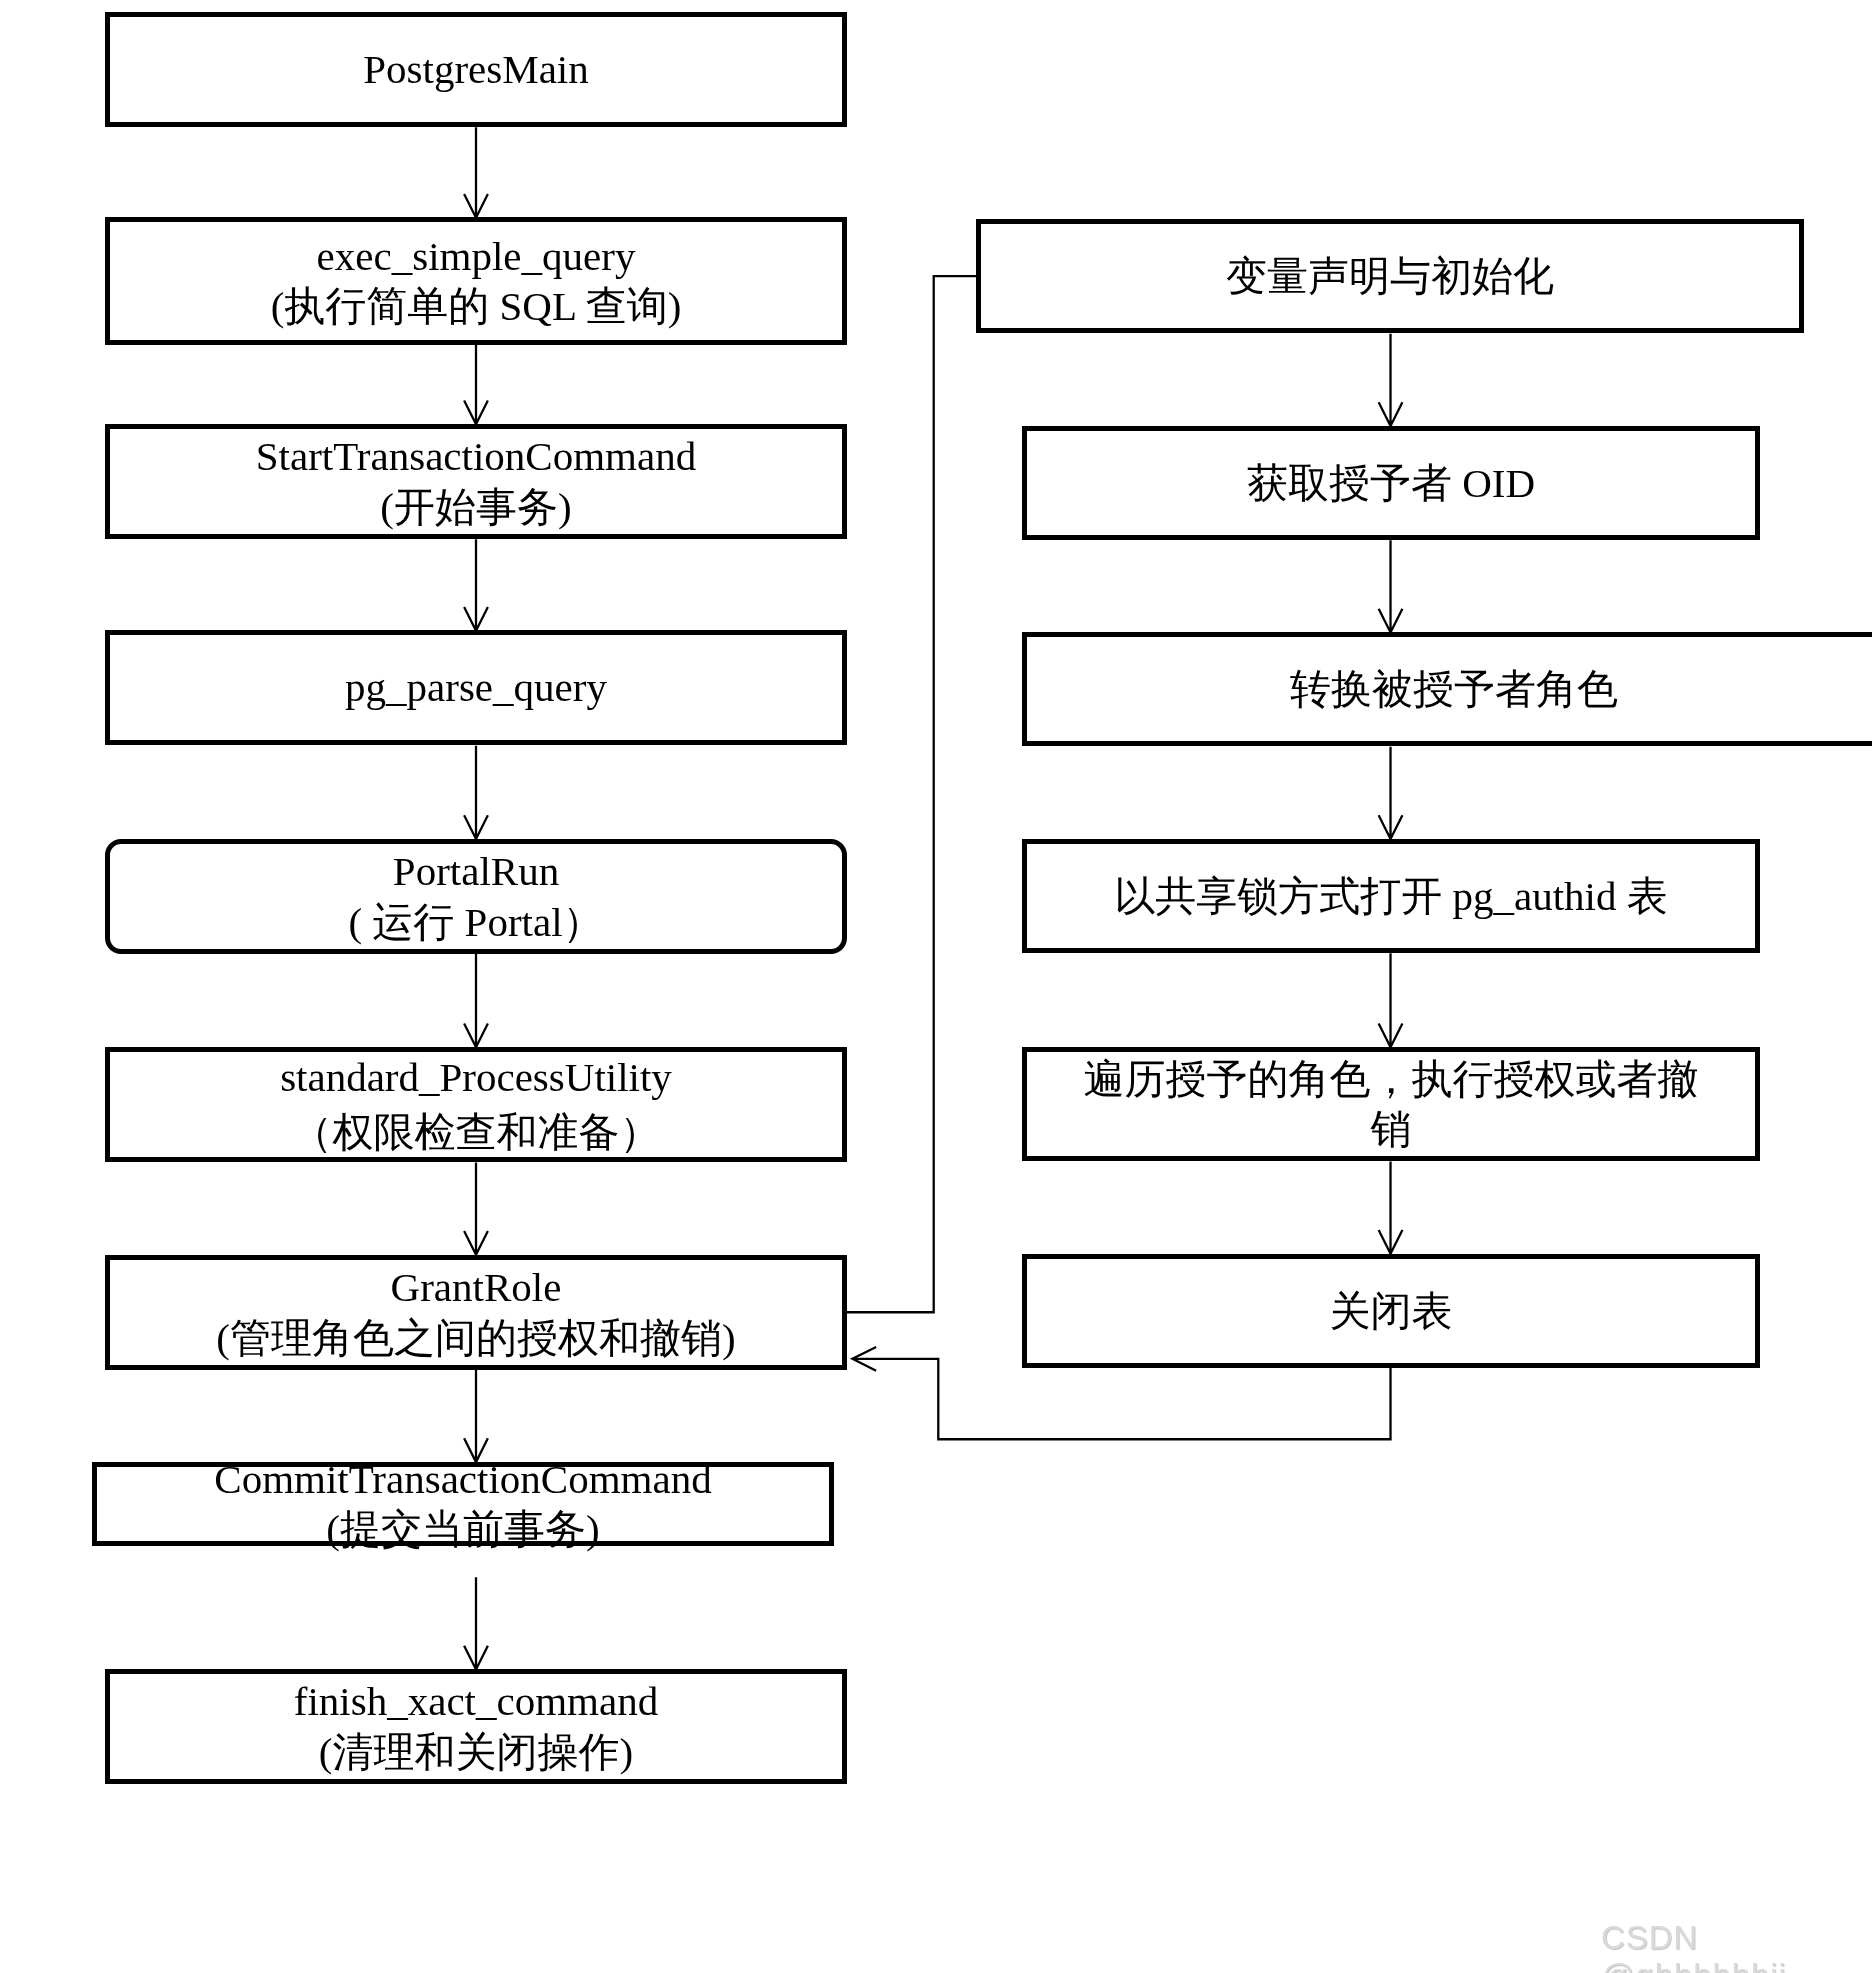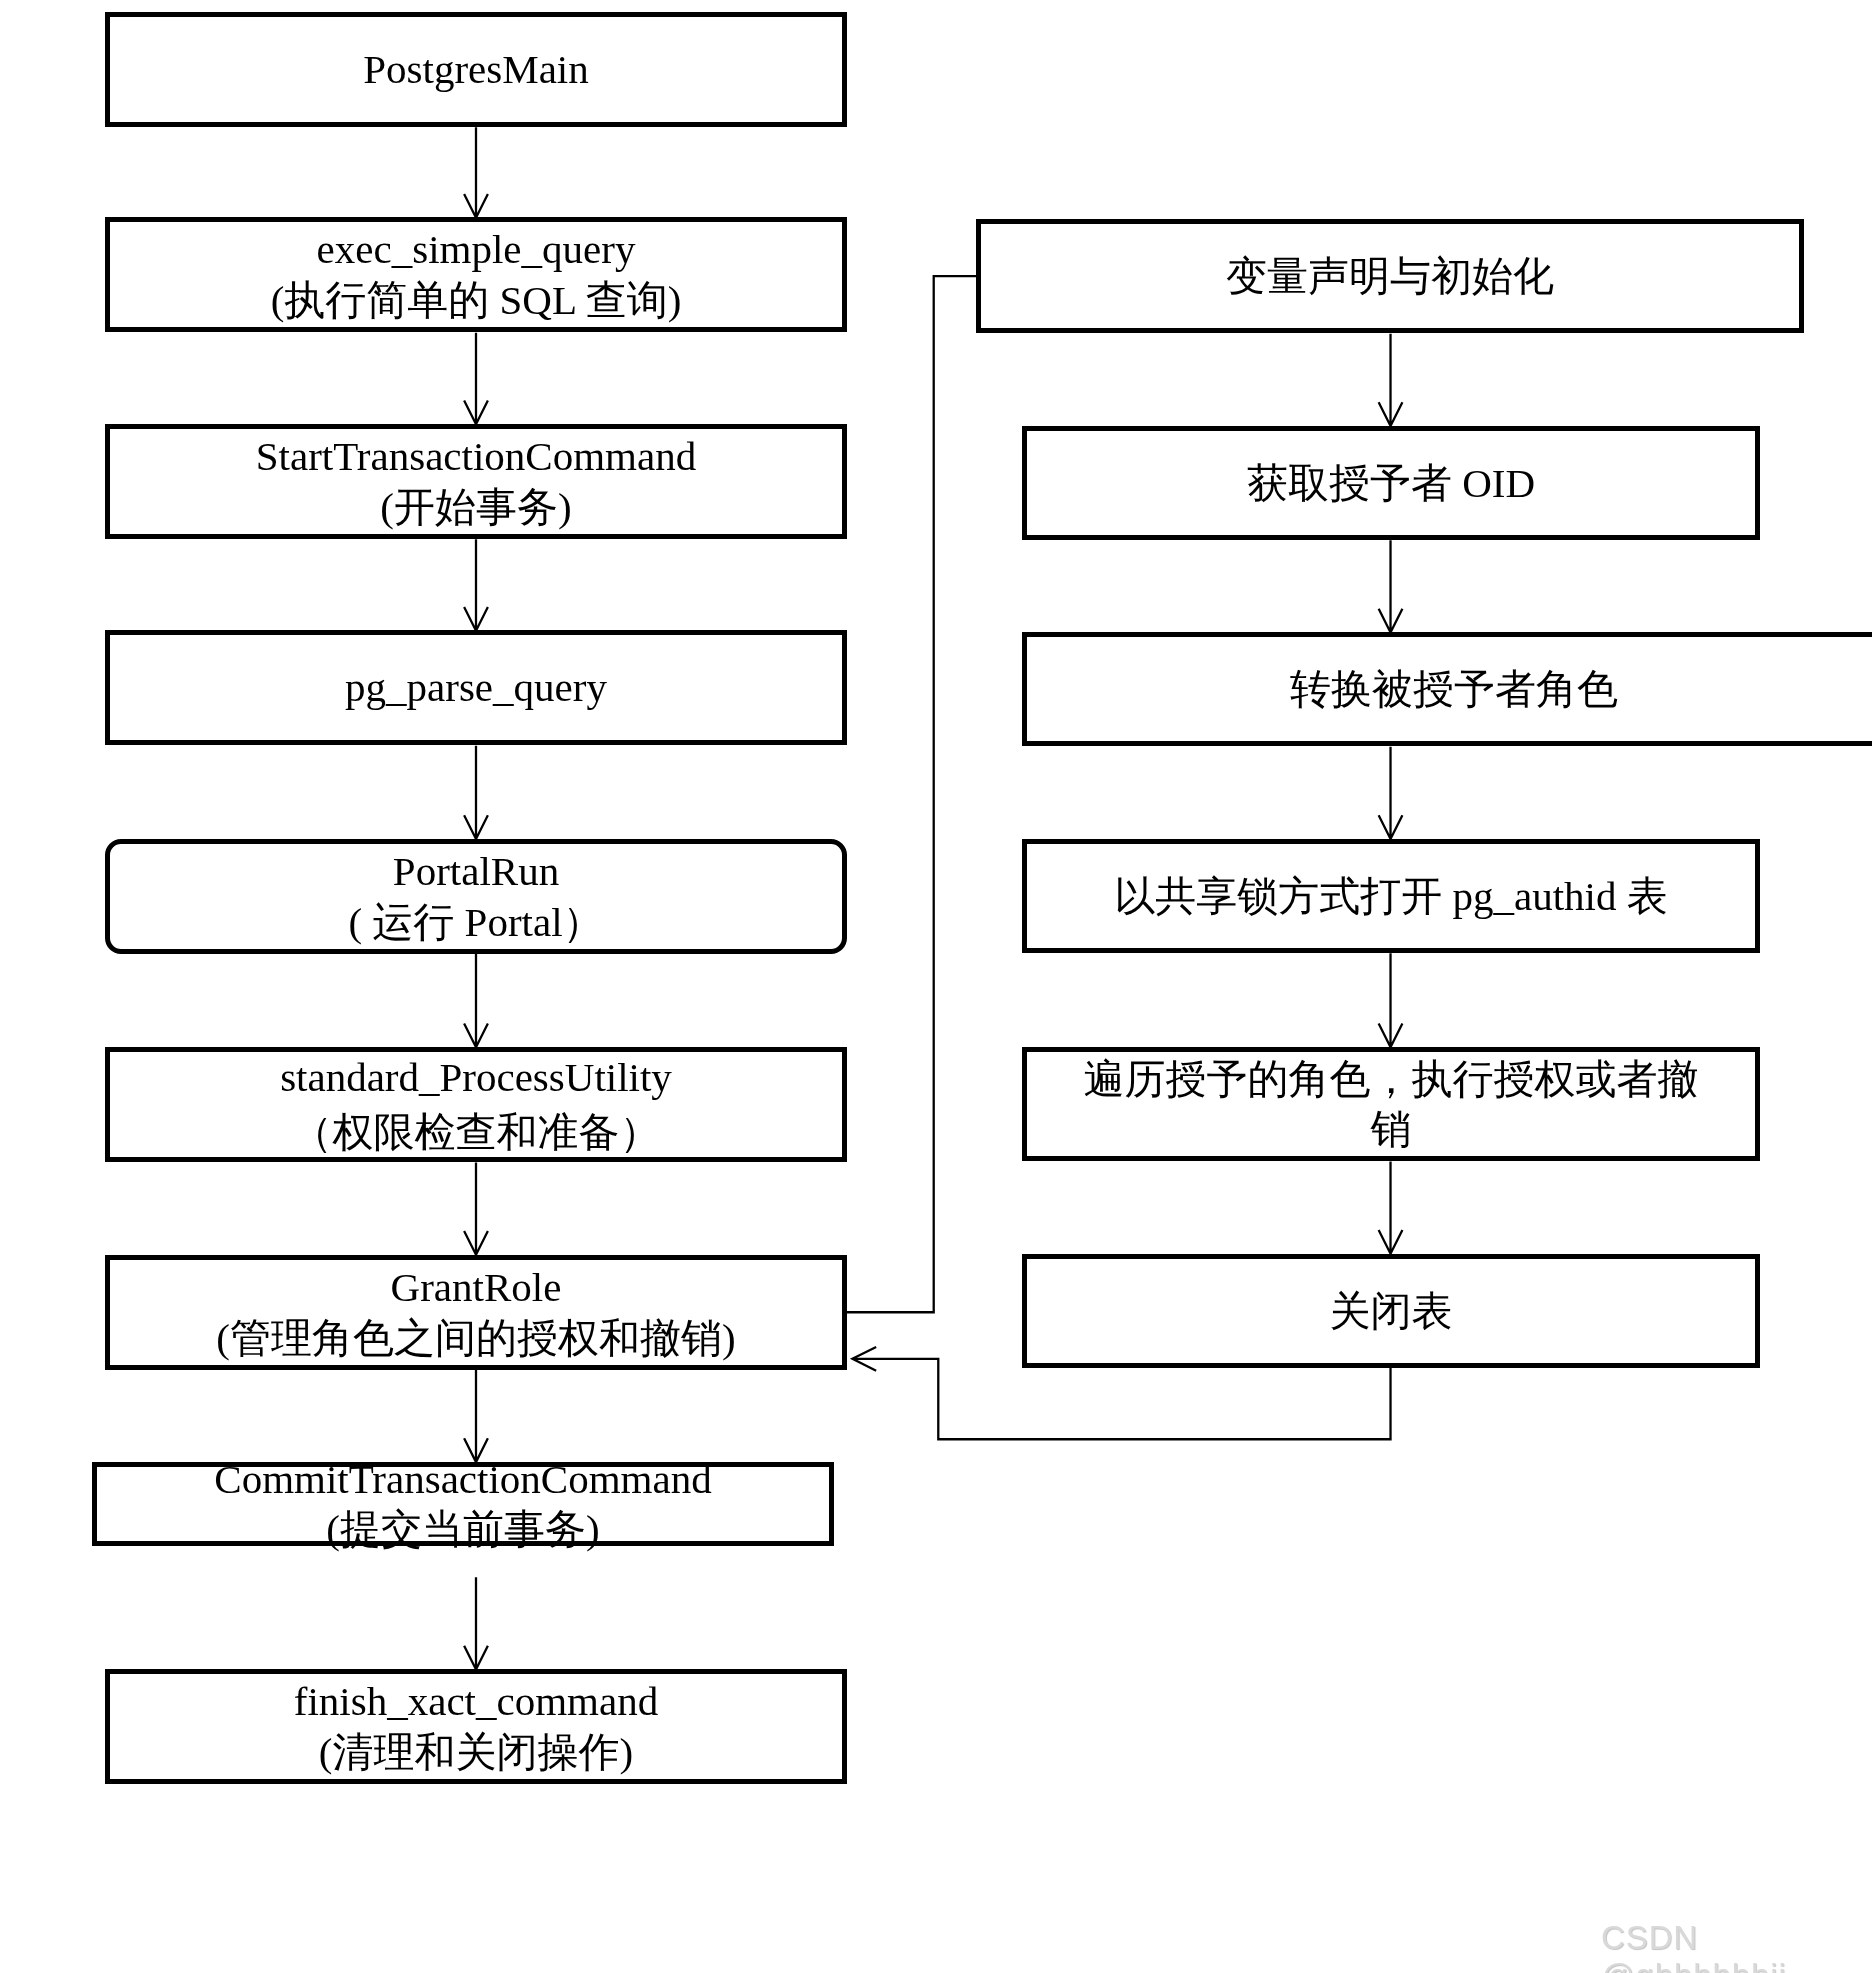--- a/index.html
+++ b/index.html
@@ -45,21 +45,21 @@
     <path d="M1522 1043 L1522 1146 M1509 1120 L1522 1146 L1535 1120" fill="none" stroke="#000000" stroke-width="2.5"></path>
     <path d="M1522 1271 L1522 1372 M1509 1346 L1522 1372 L1535 1346" fill="none" stroke="#000000" stroke-width="2.5"></path>
     <path d="M927 1436 L1022 1436 L1022 302 L1118 302 M1092 289 L1118 302 L1092 315" fill="none" stroke="#000000" stroke-width="2.5"></path>
     <path d="M1522 1497 L1522 1575 L1027 1575 L1027 1487 L933 1487 M959 1474 L933 1487 L959 1500" fill="none" stroke="#000000" stroke-width="2.5"></path>
   </svg>
 
 <div id="left-column">
     <div class="node" style="left: 105px; top: 12px; width: 742px; height: 115px;">
       <div class="line">PostgresMain</div>
     </div>
-    <div class="node" style="left: 105px; top: 217px; width: 742px; height: 115px;">
+    <div class="node" style="left: 105px; top: 217px; width: 742px; height: 128px;">
       <div class="line">exec_simple_query</div>
       <div class="line">(执行简单的 SQL 查询)</div>
     </div>
     <div class="node" style="left: 105px; top: 424px; width: 742px; height: 115px;">
       <div class="line">StartTransactionCommand</div>
       <div class="line">(开始事务)</div>
     </div>
     <div class="node" style="left: 105px; top: 630px; width: 742px; height: 115px;">
       <div class="line">pg_parse_query</div>
     </div>

